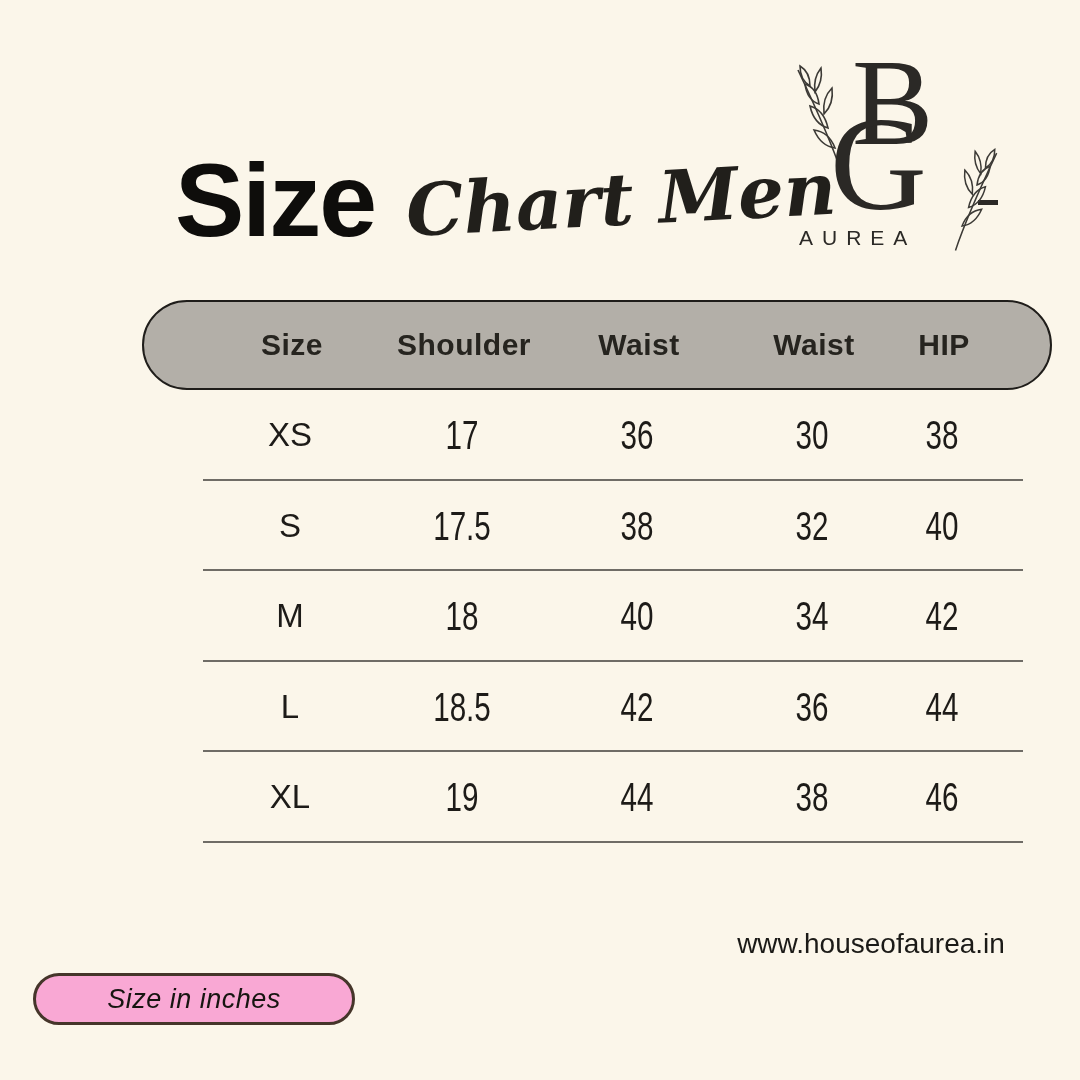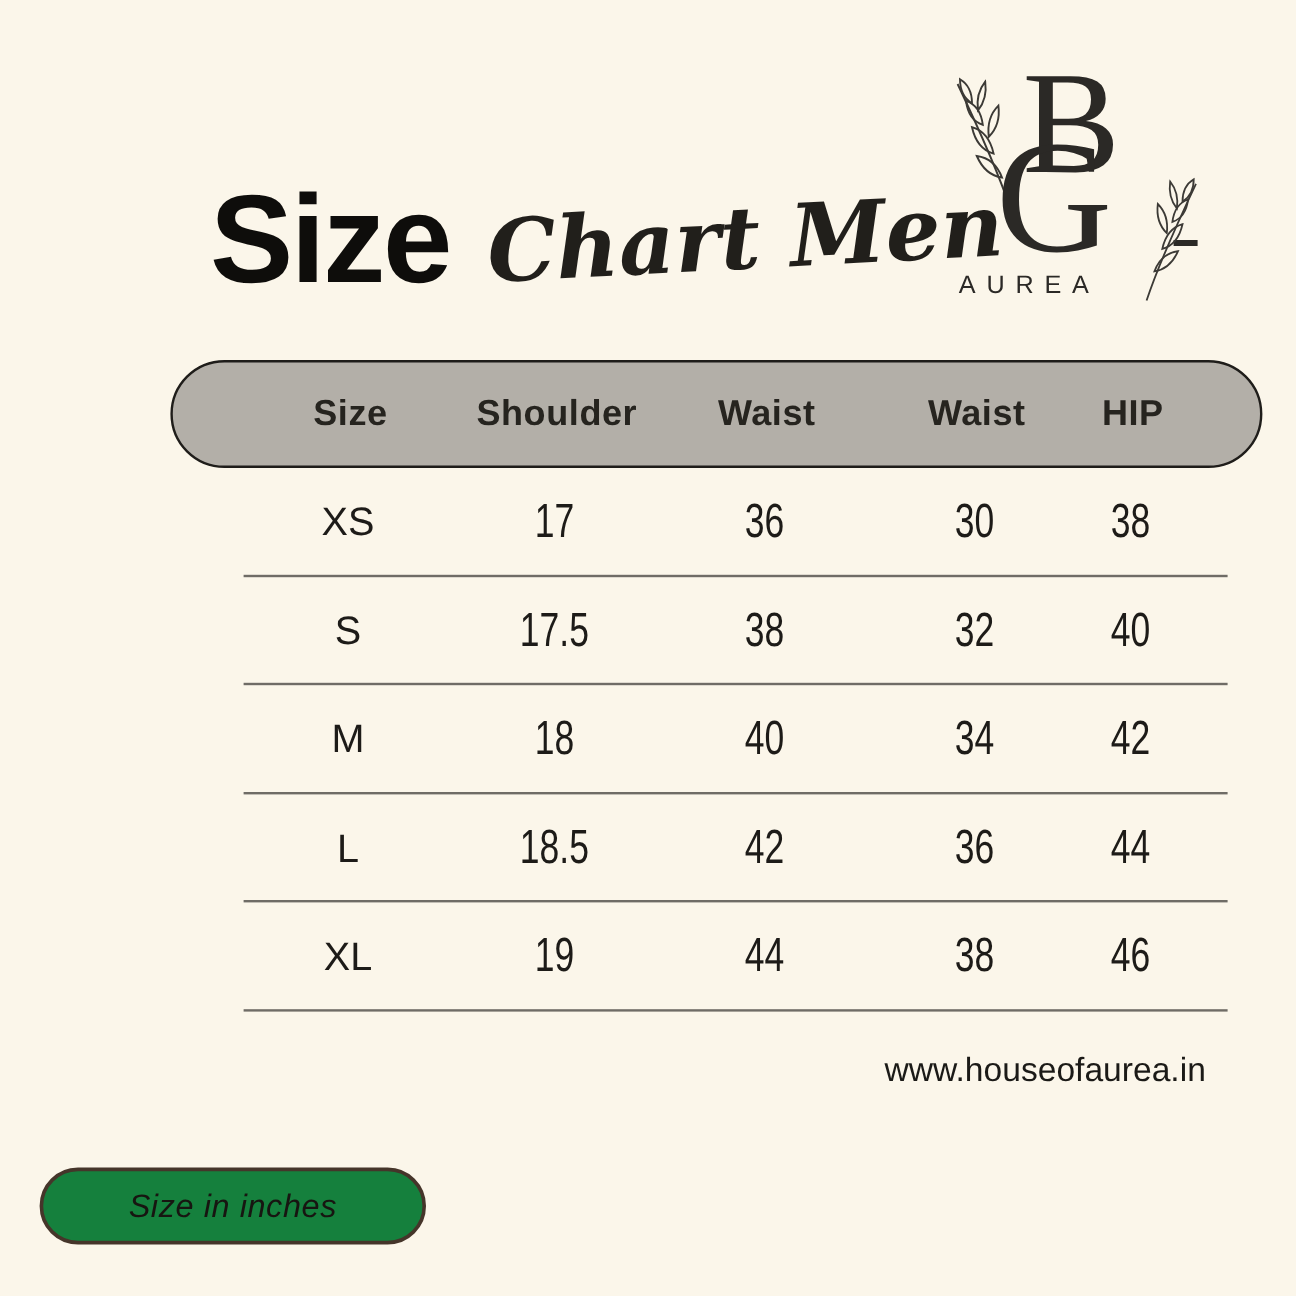--- a/index.html
+++ b/index.html
@@ -71,26 +71,26 @@
     transform:translate(-50%,-50%);
     font-size:33px;color:#1D1B18;font-weight:400;
   }
   .num-cell{
     transform:translate(-50%,-50%) scaleX(0.74);
     font-size:40px;color:#1D1B18;font-weight:400;
   }
 
   
   .website{
-    position:absolute;left:871px;top:876px;transform:translateX(-50%);
+    position:absolute;left:871px;top:928px;transform:translateX(-50%);
     font-size:28px;color:#1B1A17;white-space:nowrap;
   }
   .note-pill{
-    position:absolute;left:33px;top:973px;width:322px;height:64px;
-    background:#15803d;border:3px solid #45352A;border-radius:34px;
+    position:absolute;left:33px;top:973px;width:322px;height:52px;
+    background:#f9a8d4;border:3px solid #45352A;border-radius:34px;
     box-sizing:border-box;display:flex;align-items:center;justify-content:center;
   }
   .note-pill span{
     font-style:italic;font-size:27px;color:#171511;letter-spacing:0.5px;
   }
 </style>
 </head>
 <body>
 
 <div class="canvas">

